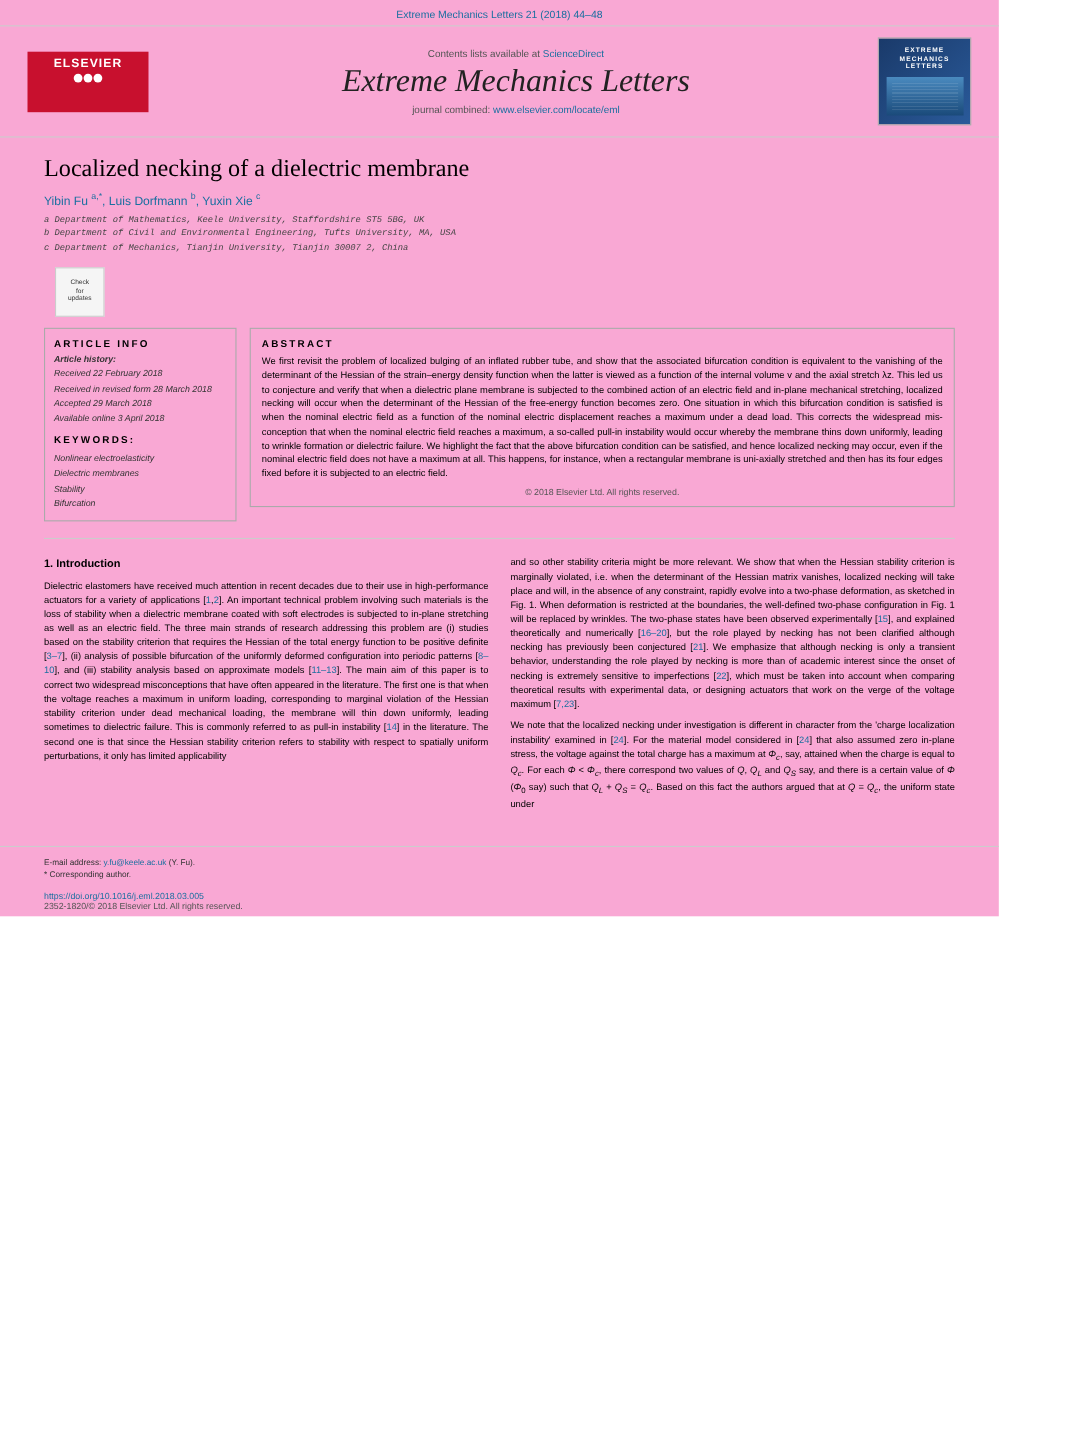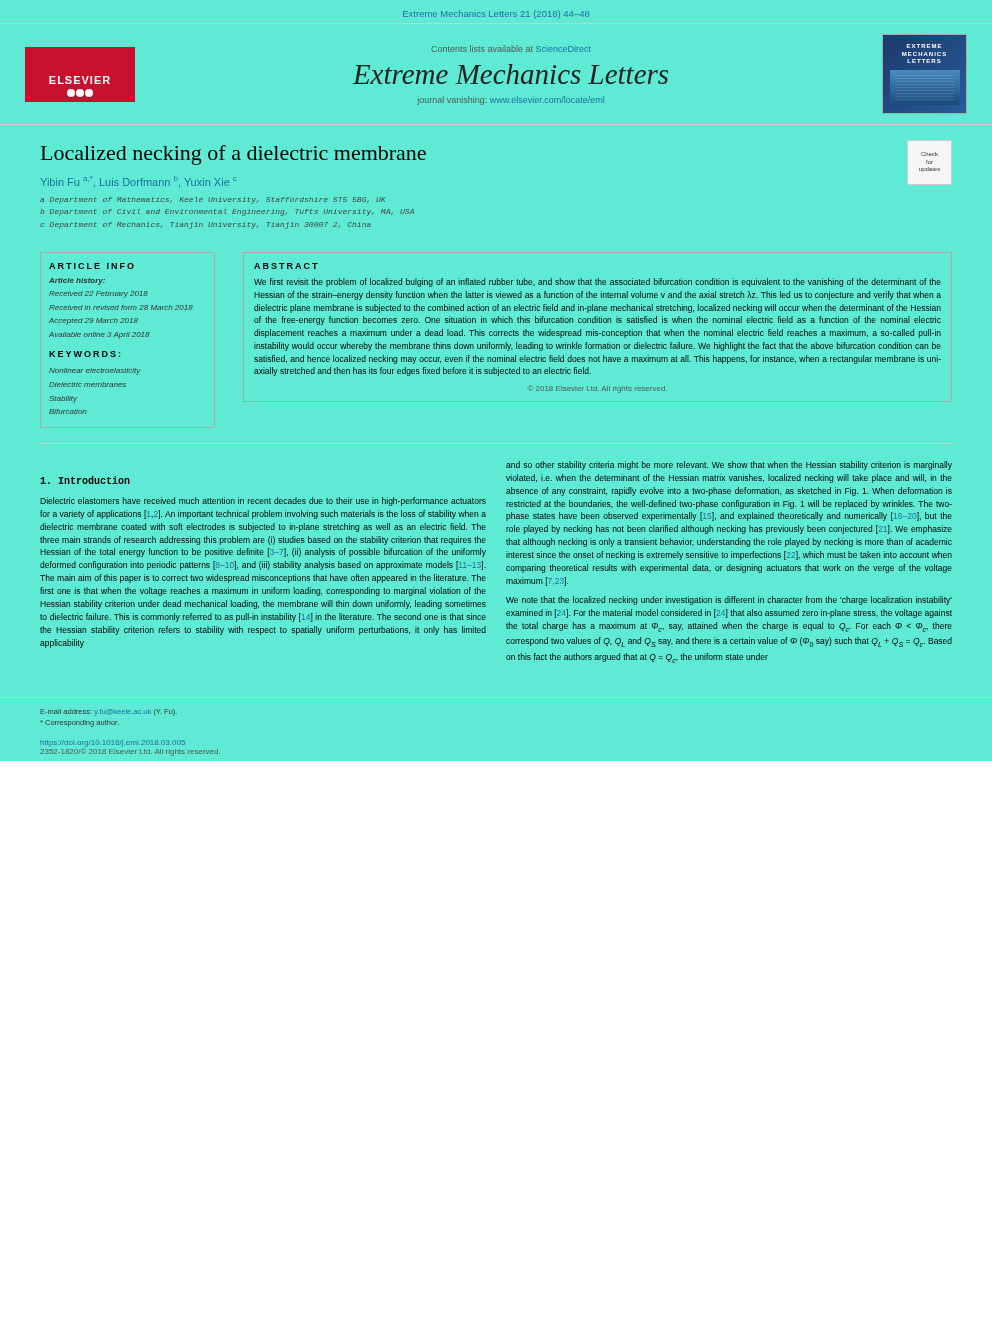--- a/index.html
+++ b/index.html
@@ -6,22 +6,22 @@
     body {
       background: #fff;
       font-family: 'Times New Roman', Times, serif;
       font-size: 10px;
       color: #000;
       width: 992px;
       min-height: 1323px;
     }
 
     .page-wrapper {
-      width: 992px;
-      background: #5eead4;
+      width: 908px;
+      background: #f9a8d4;
       padding: 0;
     }
 
     
     .journal-link-bar {
       text-align: center;
       padding: 8px 0 4px;
       font-size: 9.5px;
       color: #1a6fa0;
       font-family: Arial, sans-serif;
@@ -145,21 +145,21 @@
       text-align: center;
       color: #333;
       font-family: Arial, sans-serif;
       line-height: 1.2;
       margin-left: 10px;
     }
 
     
     .two-col {
       display: flex;
-      gap: 28px;
+      gap: 12px;
       margin-top: 10px;
     }
 
     .col-left {
       width: 175px;
       flex-shrink: 0;
     }
 
     .col-right {
       flex: 1;
@@ -253,24 +253,23 @@
       font-size: 8.5px;
       font-family: Arial, sans-serif;
       color: #000;
       line-height: 1.5;
       text-align: justify;
     }
 
     .intro-heading {
       font-size: 10px;
       font-weight: bold;
-      font-family: Liberation Mono, monospace;
+      font-family: Liberation Sans, sans-serif;
       margin-bottom: 6px;
       color: #000;
-      margin-top: 15px;
     }
 
     .body-para {
       margin-bottom: 6px;
       font-size: 8.5px;
       font-family: Arial, sans-serif;
       line-height: 1.52;
       text-align: justify;
     }
 
@@ -307,57 +306,57 @@
 <body>
 
 <div class="page-wrapper">
 
   <div class="journal-link-bar">
     <span>Extreme Mechanics Letters 21 (2018) 44–48</span>
   </div>
 
   <div class="header-area">
     <div class="header-left">
-      <div style="width:110px; height:55px; background:#c8102e; display:flex; align-items:flex-end; justify-content:center; padding:5px;">
+      <div style="width:110px; height:55px; background:#c8102e; display:flex; align-items:flex-start; justify-content:center; padding:5px;">
         <div style="text-align:center;">
           <div style="color:#fff; font-size:11px; font-family:Arial,sans-serif; font-weight:bold; letter-spacing:1px;">ELSEVIER</div>
           <div style="display:flex; gap:1px; margin-top:3px; justify-content:center;">
             <div style="width:8px;height:8px;background:#fff;border-radius:50%;"></div>
             <div style="width:8px;height:8px;background:#fff;border-radius:50%;"></div>
             <div style="width:8px;height:8px;background:#fff;border-radius:50%;"></div>
           </div>
         </div>
       </div>
     </div>
 
     <div class="header-center">
       <div class="contents-line">
         <span>Contents lists available at </span>
         <a>ScienceDirect</a>
       </div>
       <div class="journal-title">Extreme Mechanics Letters</div>
       <div class="journal-homepage">
-        <span>journal vanishing: </span>
+        <span>journal combined: </span>
         <a>www.elsevier.com/locate/eml</a>
       </div>
     </div>
 
     <div class="header-right">
       <div class="journal-cover">
         <div class="cover-title">EXTREME<br>MECHANICS<br>LETTERS</div>
         <div style="width:70px; height:35px; margin-top:4px; background:linear-gradient(180deg,#4a8abf,#1a4a7a); display:flex; align-items:center; justify-content:center;">
           <div style="width:60px;height:25px;background:repeating-linear-gradient(0deg,rgba(255,255,255,0.1),rgba(255,255,255,0.1) 1px,transparent 1px,transparent 3px);"></div>
         </div>
       </div>
     </div>
   </div>
 
   <div class="article-content">
 
-    <div style="display:flex; align-items:flex-start; justify-content:space-between;">
+    <div style="display:flex; align-items:flex-start; justify-content:space-between;flex-direction:column;">
       <div style="flex:1;">
         <h1 class="article-title">Localized necking of a dielectric membrane</h1>
         <div class="authors-line">
           <span>Yibin Fu <sup>a,*</sup>, Luis Dorfmann <sup>b</sup>, Yuxin Xie <sup>c</sup></span>
         </div>
         <div class="affiliations">
           <div>a Department of Mathematics, Keele University, Staffordshire ST5 5BG, UK</div>
           <div>b Department of Civil and Environmental Engineering, Tufts University, MA, USA</div>
           <div>c Department of Mechanics, Tianjin University, Tianjin 30007 2, China</div>
         </div>

